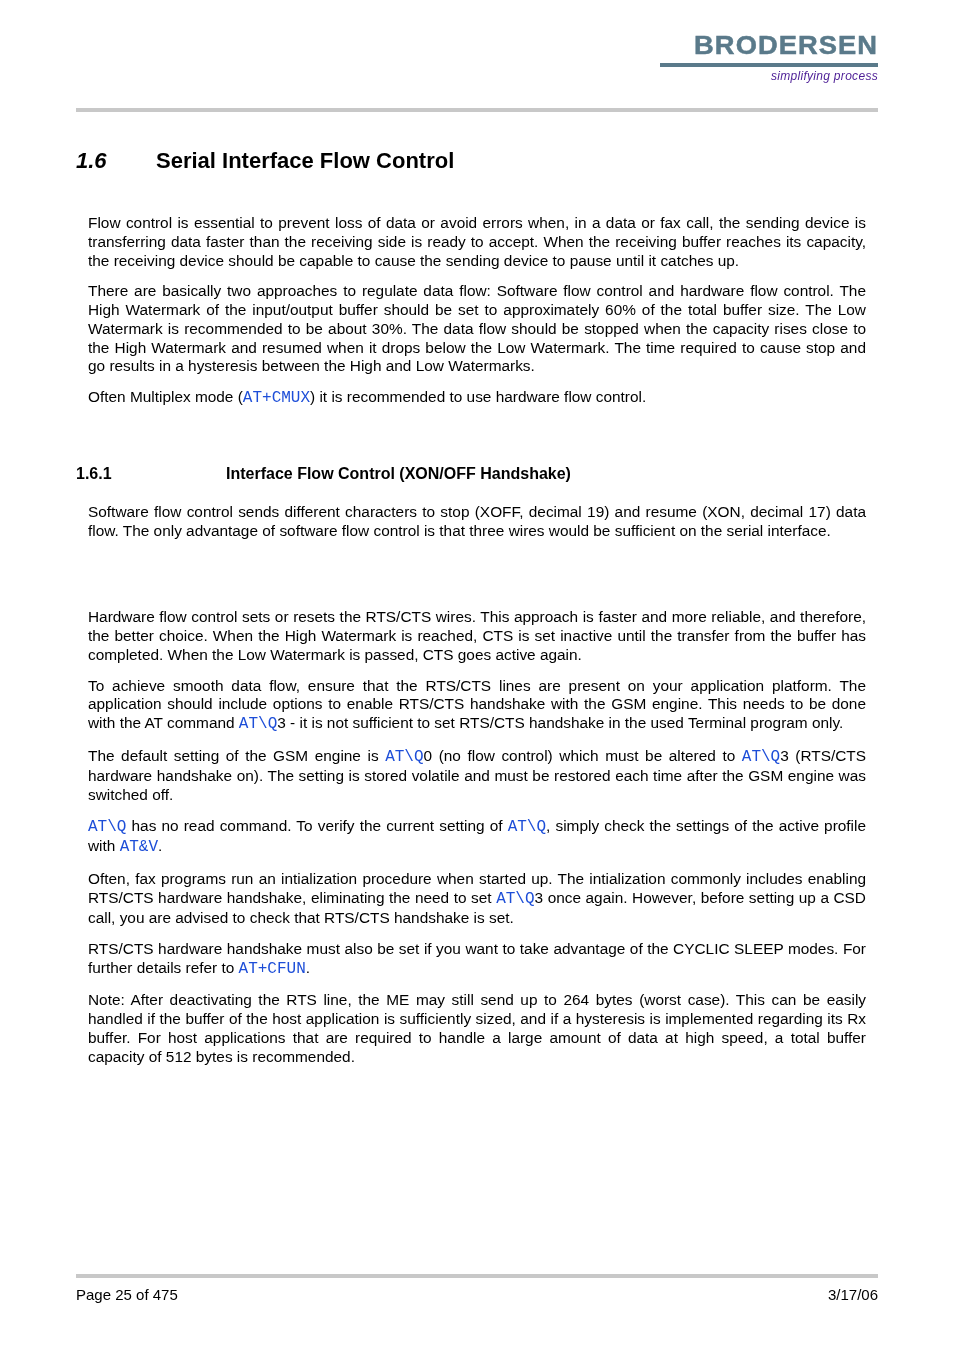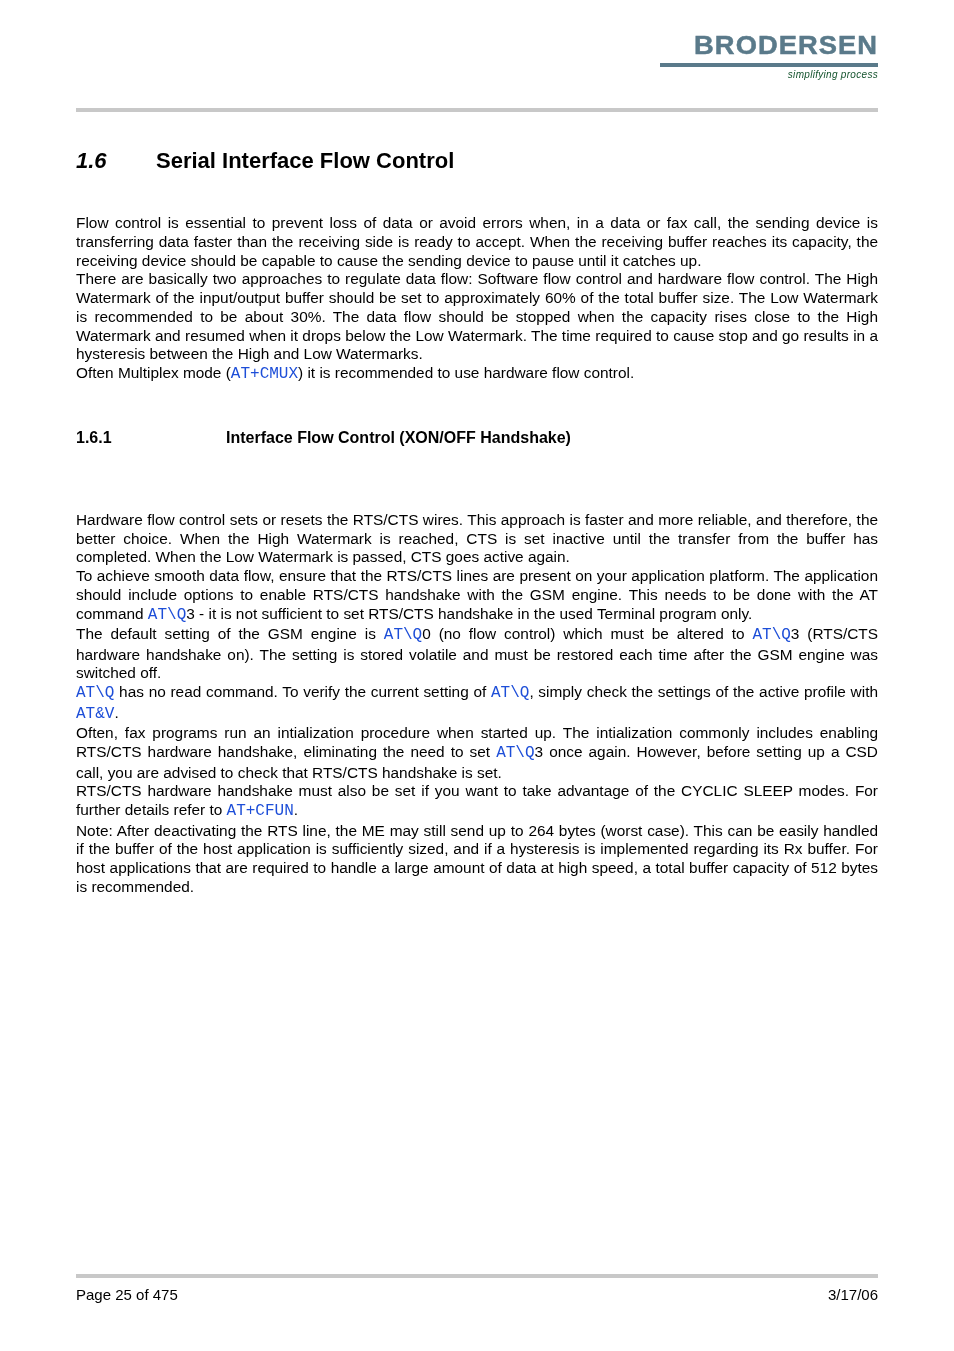--- a/index.html
+++ b/index.html
@@ -36,22 +36,22 @@
     transform-origin: right;
   }
   .logo-bar {
     height: 4px;
     background: #5a7a8a;
     margin-top: 2px;
     width: 218px;
     margin-left: auto;
   }
   .logo-tagline {
-    font-size: 10px;
-    color: #14532d;
+    font-size: 12px;
+    color: #4c1d95;
     font-style: italic;
     margin-top: 2px;
     letter-spacing: 0.3px;
   }
   .header-rule {
     height: 4px;
     background: #c8c8c8;
     margin-top: 8px;
   }
   .content {
@@ -76,21 +76,21 @@
     gap: 48px;
   }
   h3.subsection-heading .num {
     width: 102px;
     flex-shrink: 0;
   }
   p.body-text {
     font-size: 15.4px;
     line-height: 1.22;
     text-align: justify;
-    margin: 0;
+    margin: 12px;
   }
   .at-cmd {
     font-family: 'Courier New', Courier, monospace;
     color: #1d4ed8;
     font-size: 16px;
   }
   .spacer-lg { height: 44px; }
   .footer {
     position: absolute;
     bottom: 46px;
@@ -139,20 +139,21 @@
       <span>Often Multiplex mode (</span><a class="at-cmd">AT+CMUX</a><span>) it is recommended to use hardware flow control.</span>
     </p>
 
     <div class="spacer-lg"></div>
 
     <h3 class="subsection-heading">
       <span class="num">1.6.1</span>
       <span>Interface Flow Control (XON/OFF Handshake)</span>
     </h3>
 
+    <p class="body-text">Software flow control sends different characters to stop (XOFF, decimal 19) and resume (XON, decimal 17) data flow. The only advantage of software flow control is that three wires would be sufficient on the serial interface.</p>
 
     <div class="spacer-lg"></div>
 
 
     <p class="body-text">Hardware flow control sets or resets the RTS/CTS wires. This approach is faster and more reliable, and therefore, the better choice. When the High Watermark is reached, CTS is set inactive until the transfer from the buffer has completed. When the Low Watermark is passed, CTS goes active again.</p>
     <p class="body-text">
       <span>To achieve smooth data flow, ensure that the RTS/CTS lines are present on your application platform. The application should include options to enable RTS/CTS handshake with the GSM engine. This needs to be done with the AT command </span><a class="at-cmd">AT\Q</a><span>3 - it is not sufficient to set RTS/CTS handshake in the used Terminal program only.</span>
     </p>
     <p class="body-text">
       <span>The default setting of the GSM engine is </span><a class="at-cmd">AT\Q</a><span>0 (no flow control) which must be altered to </span><a class="at-cmd">AT\Q</a><span>3 (RTS/CTS hardware handshake on). The setting is stored volatile and must be restored each time after the GSM engine was switched off.</span>

